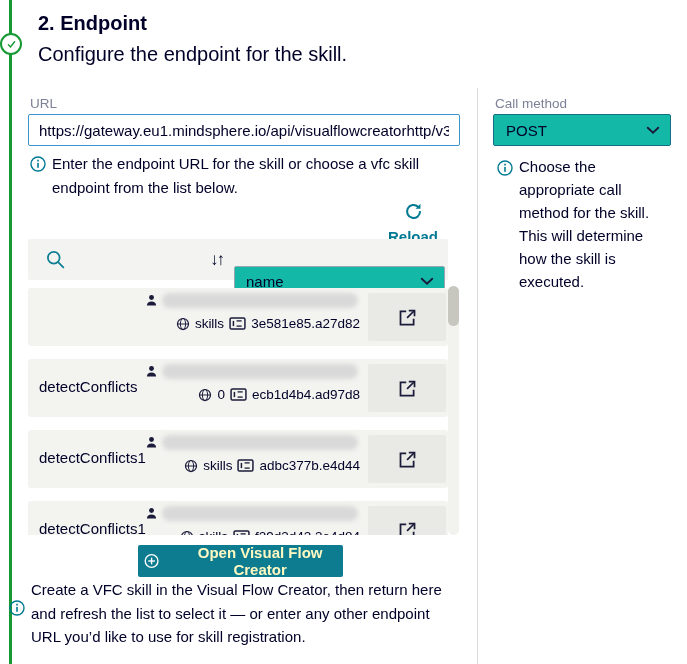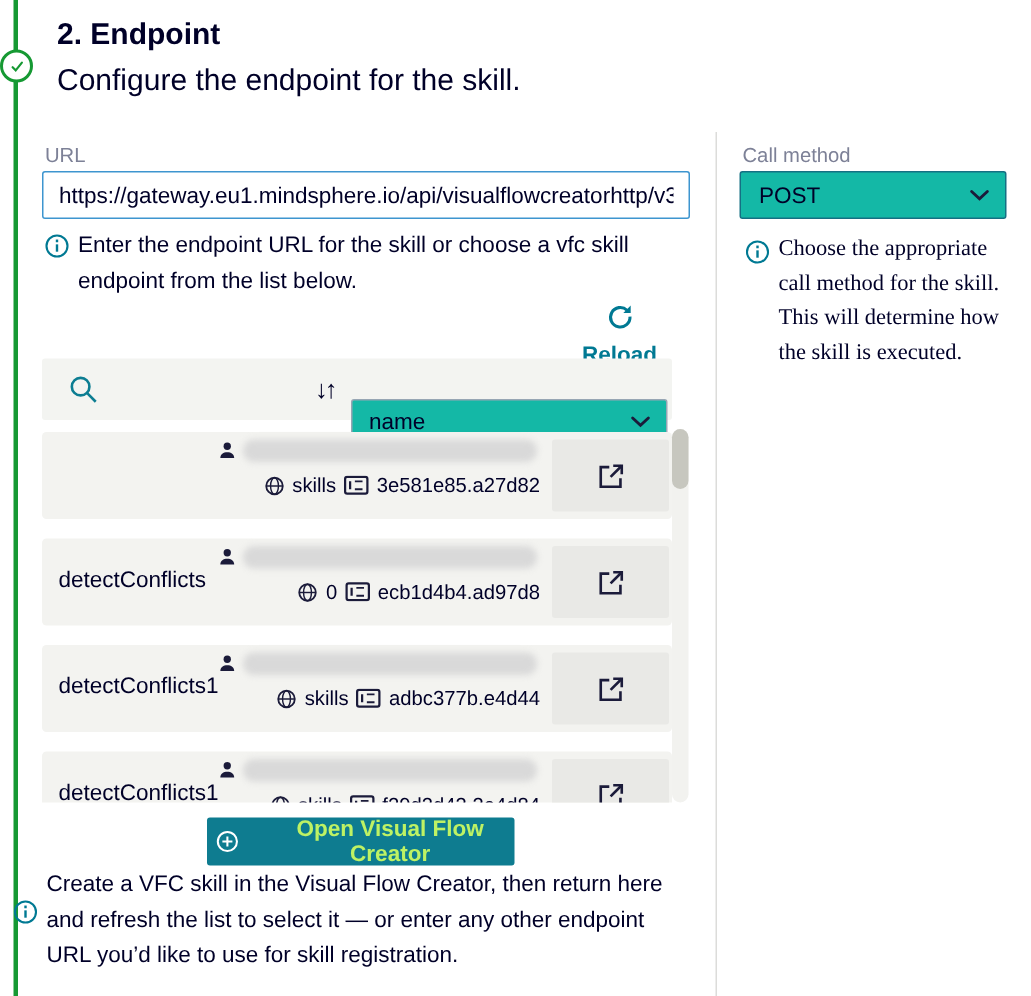--- a/index.html
+++ b/index.html
@@ -78,34 +78,34 @@
   }
   .ext-btn svg{width:21px;height:21px;color:#1b1b3a;}
 
   
   .scroll-track{left:448px;top:286px;width:11px;height:249px;background:#f2f2ef;border-radius:6px;}
   .scroll-thumb{position:absolute;left:0;top:0;width:11px;height:40px;background:#c7c7bf;border-radius:6px;}
 
   
   .vfc-btn{
     left:138px;top:545px;width:205px;height:32px;background:#0e7c90;border:none;border-radius:2px;
-    color:#bef264;font-family:inherit;font-size:15px;font-weight:bold;cursor:pointer;
+    color:#fef9c3;font-family:inherit;font-size:15px;font-weight:bold;cursor:pointer;
     display:flex;align-items:center;justify-content:center;gap:24px;
   }
   .vfc-btn svg{width:18px;height:18px;}
 
   .footer-hint-icon{left:9px;top:600px;}
   .footer-hint-text{left:31px;top:578px;width:432px;line-height:23.5px;}
 
   
   .v-divider{left:477px;top:88px;width:1px;height:576px;background:#dcdcda;}
   .call-label{left:495px;top:96px;}
   .call-select{left:493px;top:114px;width:178px;height:32px;border:1.5px solid #157083;padding-left:12px;box-sizing:border-box;position:absolute;}
   .call-hint-icon{left:497px;top:160px;}
-  .call-hint-text{left:519px;top:155px;width:150px;line-height:23px;font-family:Liberation Serif, serif;}
+  .call-hint-text{left:519px;top:155px;width:150px;line-height:23px;}
 </style>
 </head>
 <body>
 
 <div class="abs rail-line"></div>
 <div class="abs rail-check">
   <svg viewBox="0 0 16 16">
       <path d="M3.5 8.5l3 3 6-7.5" fill="none" stroke="currentColor" stroke-width="2.1" stroke-linecap="round"></path>
     </svg>
 </div>

